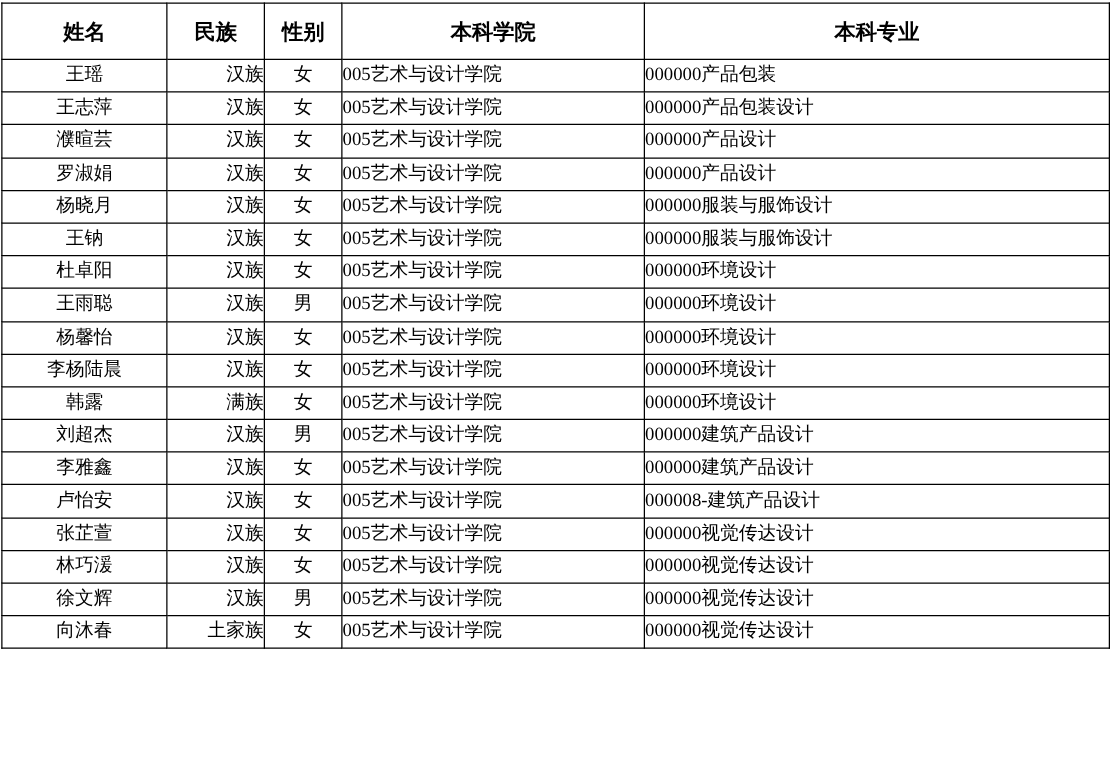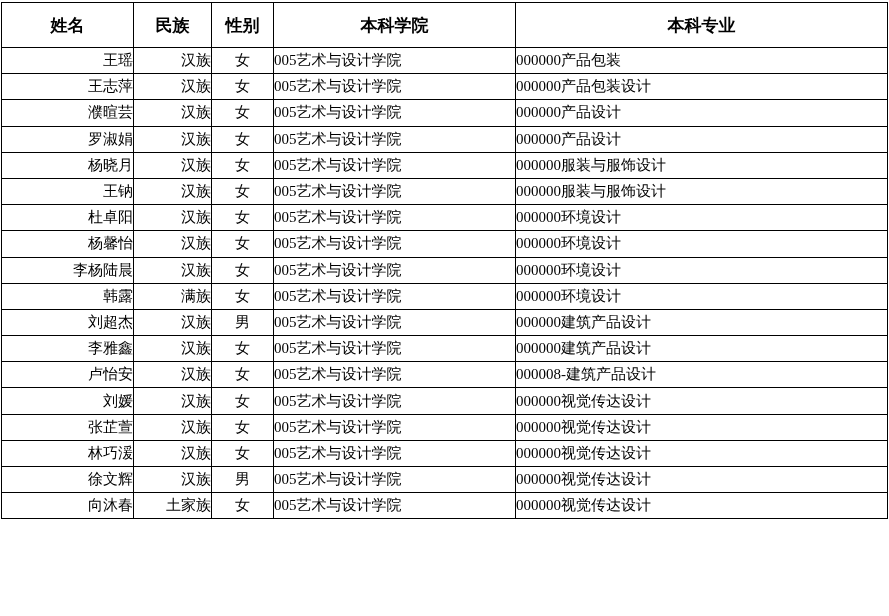--- a/index.html
+++ b/index.html
@@ -45,21 +45,21 @@
     height: 25.2px;
   }
   
   col.c-name    { width: 132px; }
   col.c-ethnic  { width: 78px;  }
   col.c-gender  { width: 62px;  }
   col.c-college { width: 242px; }
   col.c-major   { width: 372px; }
 
   td.name {
-    text-align: right;
+    text-align: center;
     padding-left: 6px;
     margin-left: 22px;
   }
   td.ethnic {
     text-align: right;
   }
   td.gender {
     text-align: center;
   }
   td.college {
@@ -137,20 +137,27 @@
           <td class="major">000000服装与服饰设计</td>
         </tr>
         <tr>
           <td class="name">杜卓阳</td>
           <td class="ethnic">汉族</td>
           <td class="gender">女</td>
           <td class="college">005艺术与设计学院</td>
           <td class="major">000000环境设计</td>
         </tr>
         <tr>
+          <td class="name">王雨聪</td>
+          <td class="ethnic">汉族</td>
+          <td class="gender">男</td>
+          <td class="college">005艺术与设计学院</td>
+          <td class="major">000000环境设计</td>
+        </tr>
+        <tr>
           <td class="name">杨馨怡</td>
           <td class="ethnic">汉族</td>
           <td class="gender">女</td>
           <td class="college">005艺术与设计学院</td>
           <td class="major">000000环境设计</td>
         </tr>
         <tr>
           <td class="name">李杨陆晨</td>
           <td class="ethnic">汉族</td>
           <td class="gender">女</td>
@@ -177,27 +184,20 @@
           <td class="gender">女</td>
           <td class="college">005艺术与设计学院</td>
           <td class="major">000000建筑产品设计</td>
         </tr>
         <tr>
           <td class="name">卢怡安</td>
           <td class="ethnic">汉族</td>
           <td class="gender">女</td>
           <td class="college">005艺术与设计学院</td>
           <td class="major">000008-建筑产品设计</td>
-        </tr>
-        <tr>
-          <td class="name">刘媛</td>
-          <td class="ethnic">汉族</td>
-          <td class="gender">女</td>
-          <td class="college">005艺术与设计学院</td>
-          <td class="major">000000视觉传达设计</td>
         </tr>
         <tr>
           <td class="name">张芷萱</td>
           <td class="ethnic">汉族</td>
           <td class="gender">女</td>
           <td class="college">005艺术与设计学院</td>
           <td class="major">000000视觉传达设计</td>
         </tr>
         <tr>
           <td class="name">林巧湲</td>

